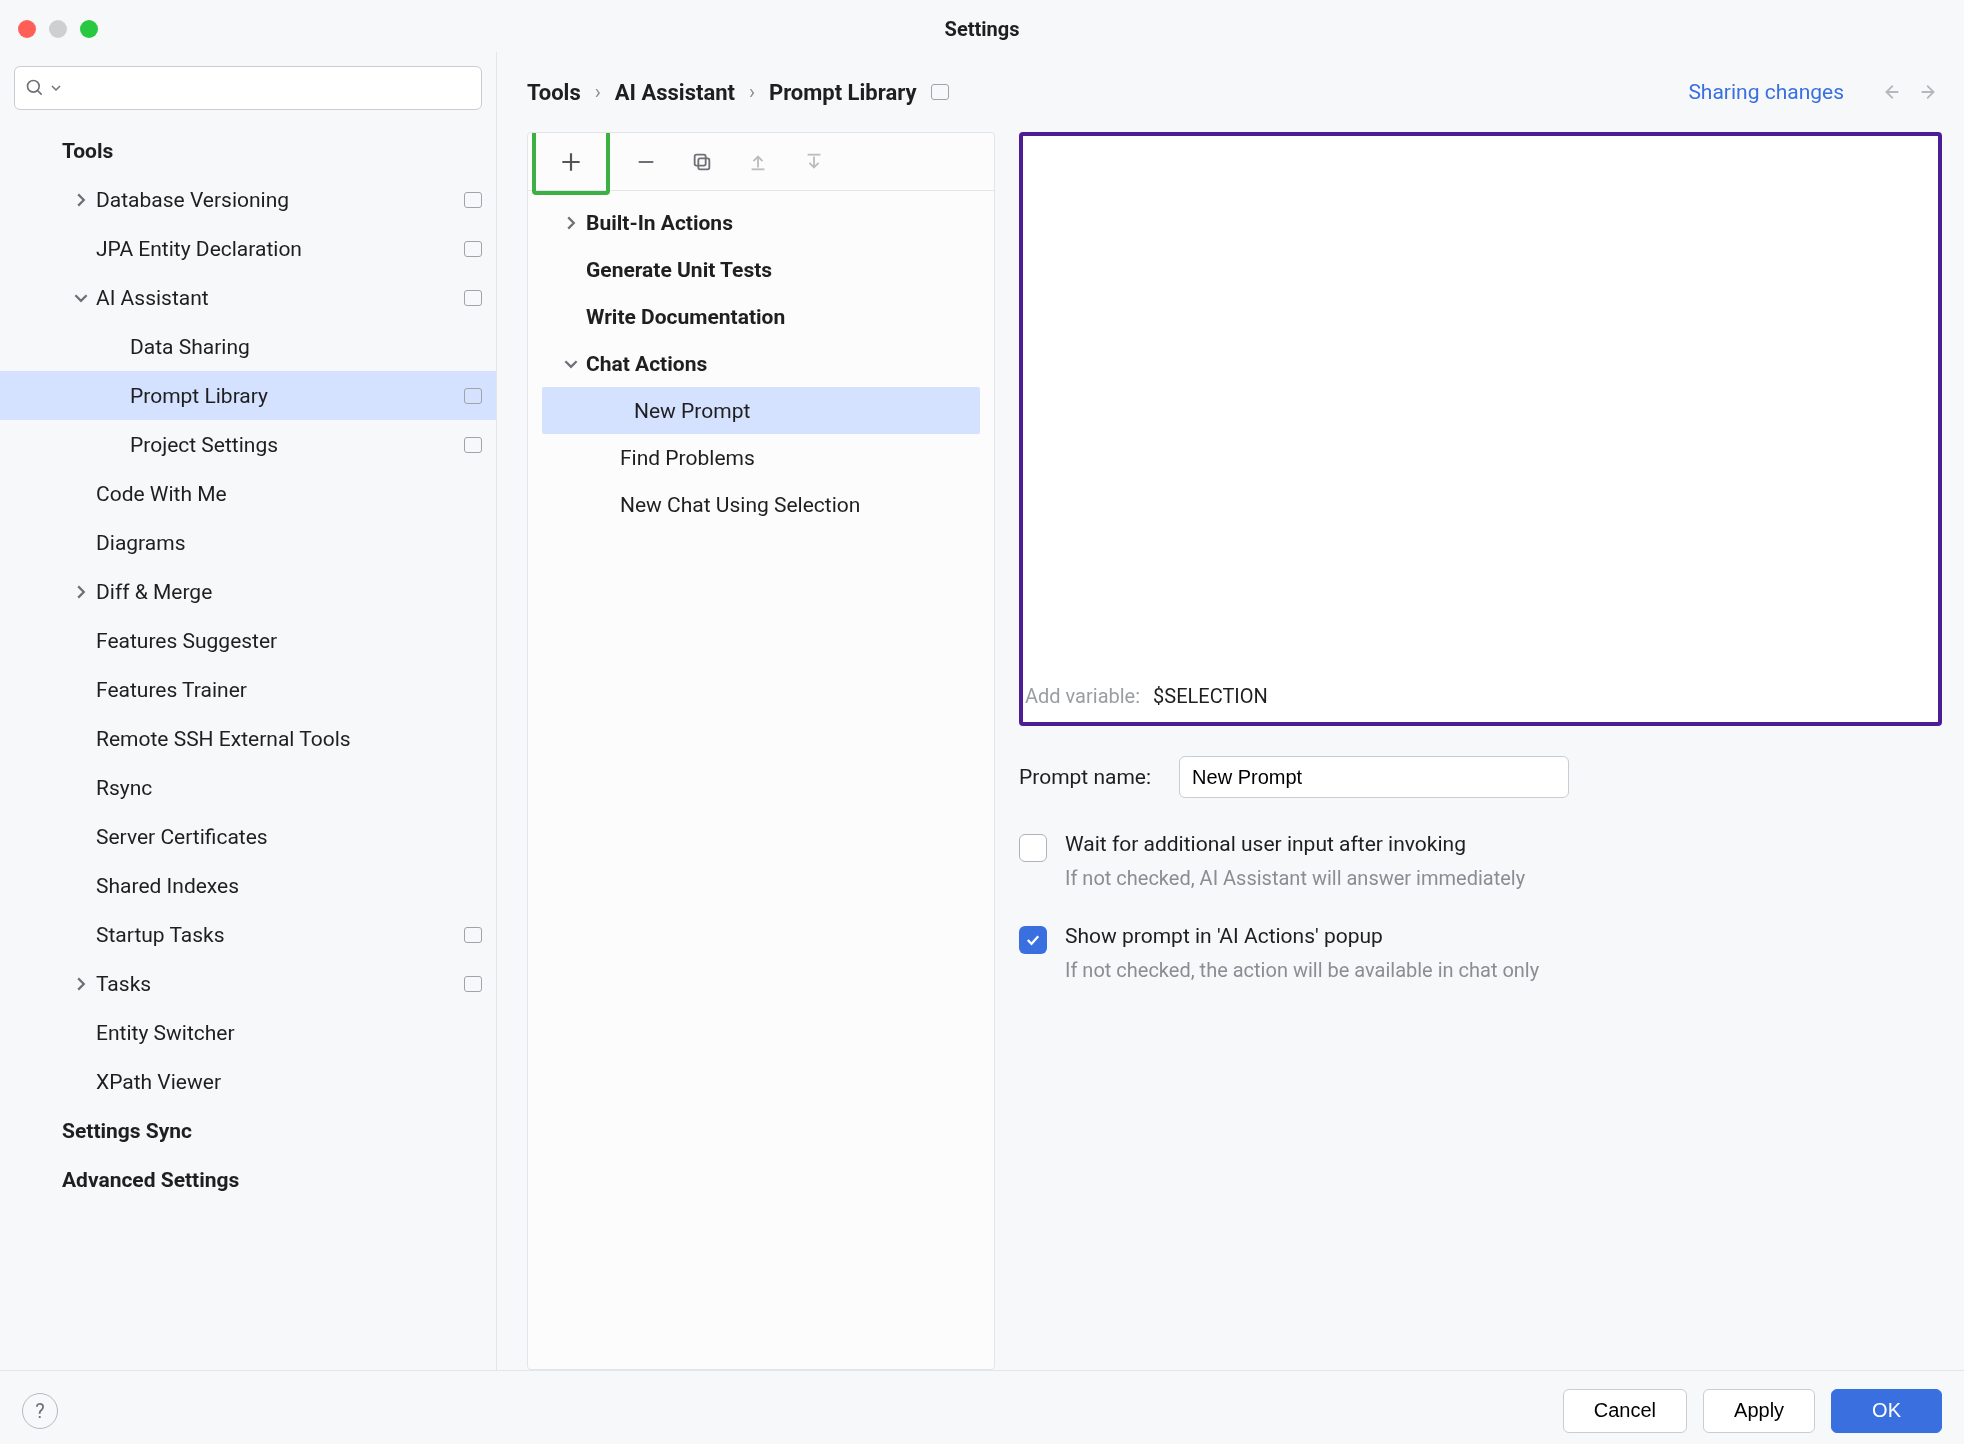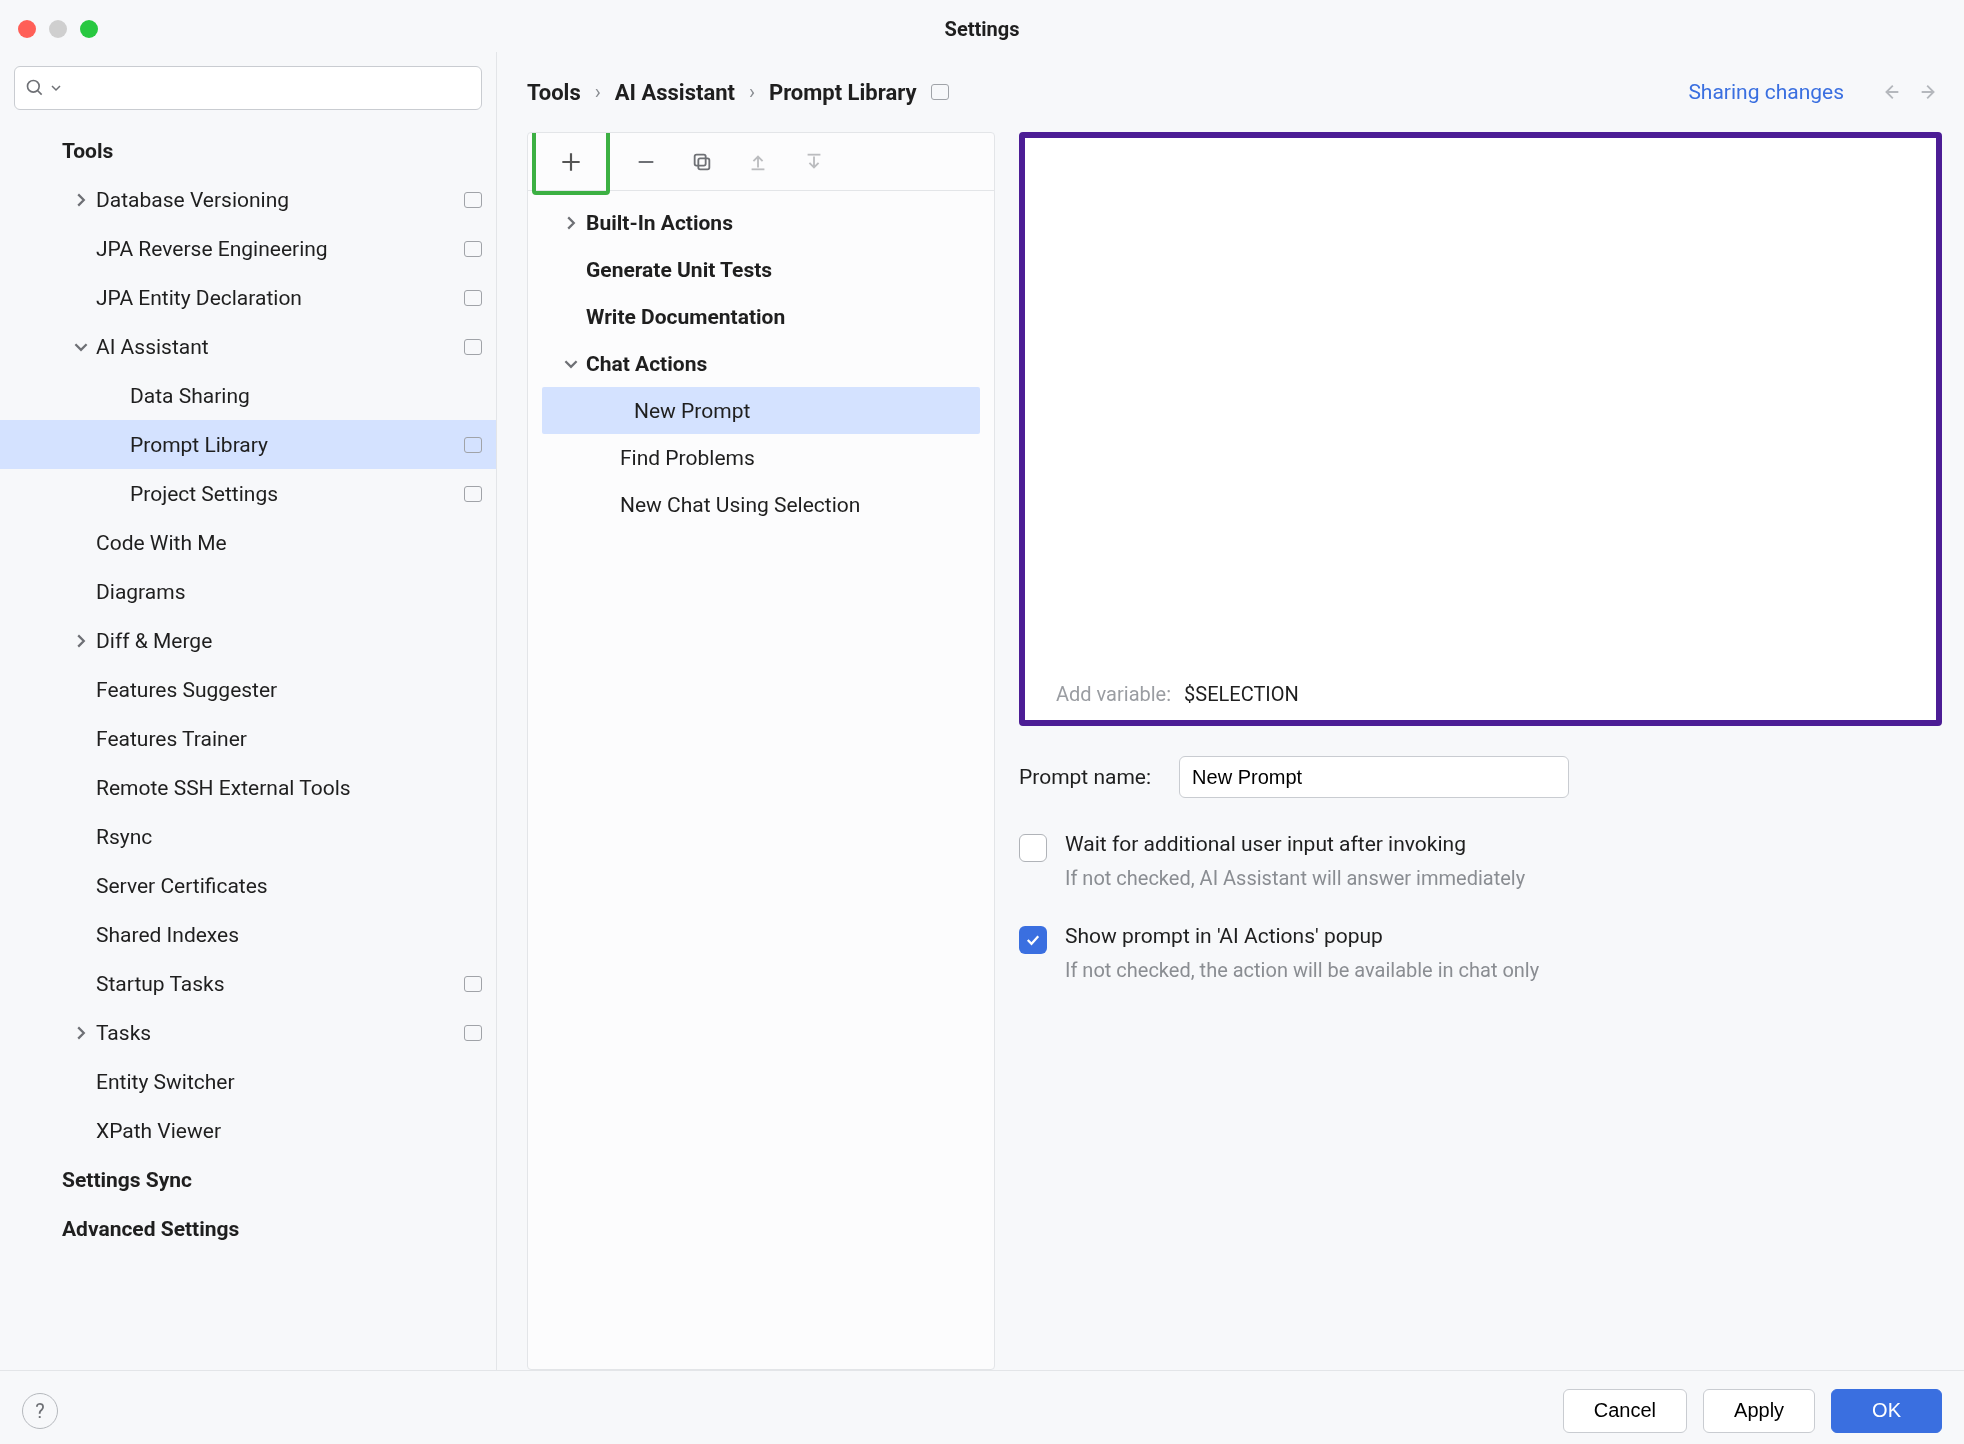--- a/index.html
+++ b/index.html
@@ -114,22 +114,22 @@
   .pitem { display: flex; align-items: center; height: 47px; padding-right: 10px; }
   .pitem .arrow { width: 30px; display: flex; align-items: center; justify-content: center; }
   .pitem .label { font-size: 21px; }
   .pitem.bold .label { font-weight: 700; }
   .pitem.sel { background: #d4e2ff; border-radius: 2px; margin: 0 14px; }
   .pind0 { padding-left: 28px; }
   .pind1 { padding-left: 62px; }
 
   .rightcol { flex: 1; display: flex; flex-direction: column; }
   .editor {
-    height: 594px; border: 6px solid #4c1d95; border-radius: 4px; background: #fff;
-    display: flex; flex-direction: column; justify-content: flex-end; padding: 14px 31px;
+    height: 594px; border: 4px solid #4c1d95; border-radius: 4px; background: #fff;
+    display: flex; flex-direction: column; justify-content: flex-end; padding: 14px 2px;
   }
   .addvar { color: #9a9da2; font-size: 20px; }
   .addvar .chip { color: #1f1f1f; margin-left: 8px; }
 
   .formrow { display: flex; align-items: center; gap: 28px; margin-top: 30px; }
   .formrow label { font-size: 21px; }
   .formrow input[type=text] {
     height: 42px; border: 1px solid #c9ccd1; border-radius: 6px; padding: 0 12px; font-size: 20px; width: 390px;
   }
   .check { display: flex; align-items: flex-start; gap: 18px; margin-top: 34px; }
@@ -194,25 +194,20 @@
             <span class="arrow"></span>
             <span class="label">Tools</span>
           </div>
           <div class="titem ind1">
             <span class="arrow">
               <svg width="14" height="14" viewBox="0 0 10 10">
                 <path d="M3 1 L7 5 L3 9" fill="none" stroke="#6e7075" stroke-width="1.6"></path>
               </svg>
             </span>
             <span class="label">Database Versioning</span>
-            <span class="box"></span>
-          </div>
-          <div class="titem ind1">
-            <span class="arrow"></span>
-            <span class="label">JPA Reverse Engineering</span>
             <span class="box"></span>
           </div>
           <div class="titem ind1">
             <span class="arrow"></span>
             <span class="label">JPA Entity Declaration</span>
             <span class="box"></span>
           </div>
           <div class="titem ind1">
             <span class="arrow">
               <svg width="14" height="14" viewBox="0 0 10 10">

